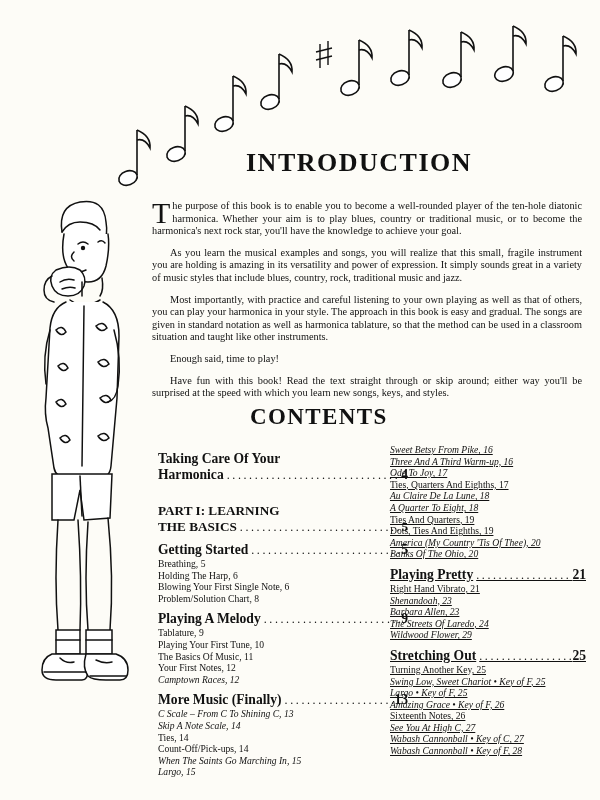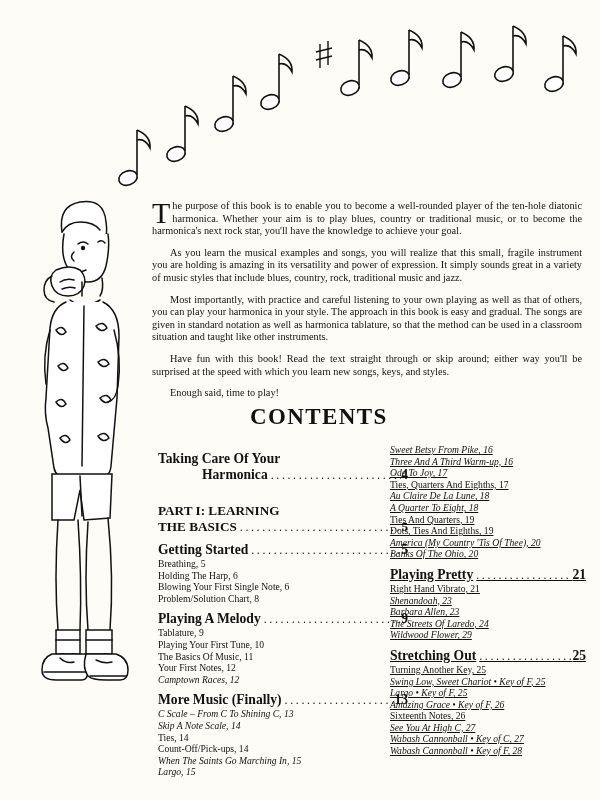--- a/index.html
+++ b/index.html
@@ -122,21 +122,20 @@
   }
   .entry-major .pg { flex: 0 0 auto; font-weight: bold; }
 
   .entry-major.wrap {
     display: block;
     white-space: normal;
   }
   .entry-major.wrap .line2 {
     display: flex;
     align-items: baseline;
-    margin-left: 44px;
   }
 
   .sub {
     font-size: 9.6px;
     line-height: 11.6px;
     font-family: "Liberation Serif", serif;
   }
   .sub .it { font-style: italic; }
   .part-head {
     font-size: 13.2px;
@@ -290,27 +289,28 @@
         <path d="M30 464 q-10 4 -10 16 q0 10 14 10 l26 0 q6 0 6 -10 l-2 -16 z" fill="#fff"></path>
         <path d="M64 464 q-4 14 2 22 q4 4 18 4 l14 0 q8 0 8 -10 q0 -12 -12 -16 z" fill="#fff"></path>
         <path d="M22 482 l42 0"></path>
         <path d="M68 486 l36 0"></path>
         <path d="M38 468 q6 6 14 4"></path>
         <path d="M74 470 q8 4 16 2"></path>
       </g>
     </svg>
   </div>
 
+  <div class="intro-title">INTRODUCTION</div>
 
   <div class="intro-body">
     <p class="first"><span class="dropcap">T</span><span>he purpose of this book is to enable you to become a well-rounded player of the ten-hole diatonic harmonica. Whether your aim is to play blues, country or traditional music, or to become the harmonica's next rock star, you'll have the knowledge to achieve your goal.</span></p>
     <p>As you learn the musical examples and songs, you will realize that this small, fragile instrument you are holding is amazing in its versatility and power of expression. It simply sounds great in a variety of music styles that include blues, country, rock, traditional music and jazz.</p>
     <p>Most importantly, with practice and careful listening to your own playing as well as that of others, you can play your harmonica in your style. The approach in this book is easy and gradual. The songs are given in standard notation as well as harmonica tablature, so that the method can be used in a classroom situation and taught like other instruments.</p>
+    <p>Enough said, time to play!</p>
     <p>Have fun with this book! Read the text straight through or skip around; either way you'll be surprised at the speed with which you learn new songs, keys, and styles.</p>
-    <p>Enough said, time to play!</p>
   </div>
 
   <div class="contents-title">CONTENTS</div>
 
   <div class="toc">
     <div class="toc-col left">
 
       <div class="entry-major wrap">
         <div>Taking Care Of Your</div>
         <div class="line2">

